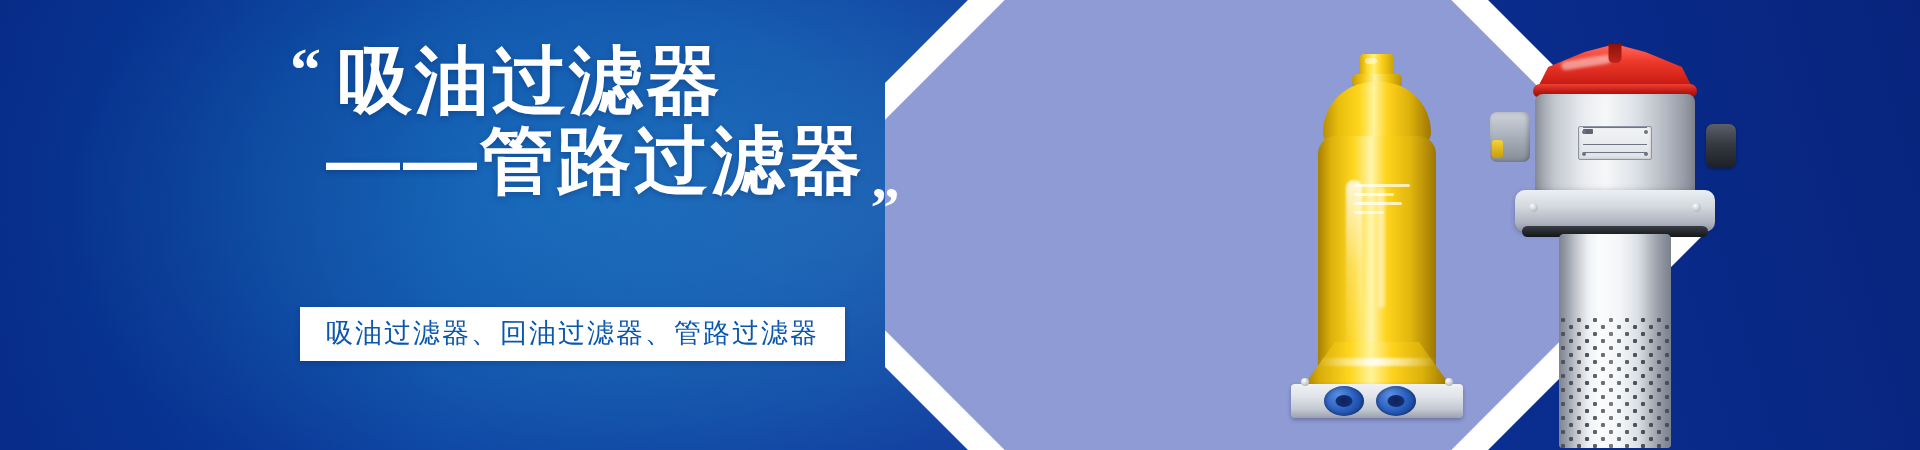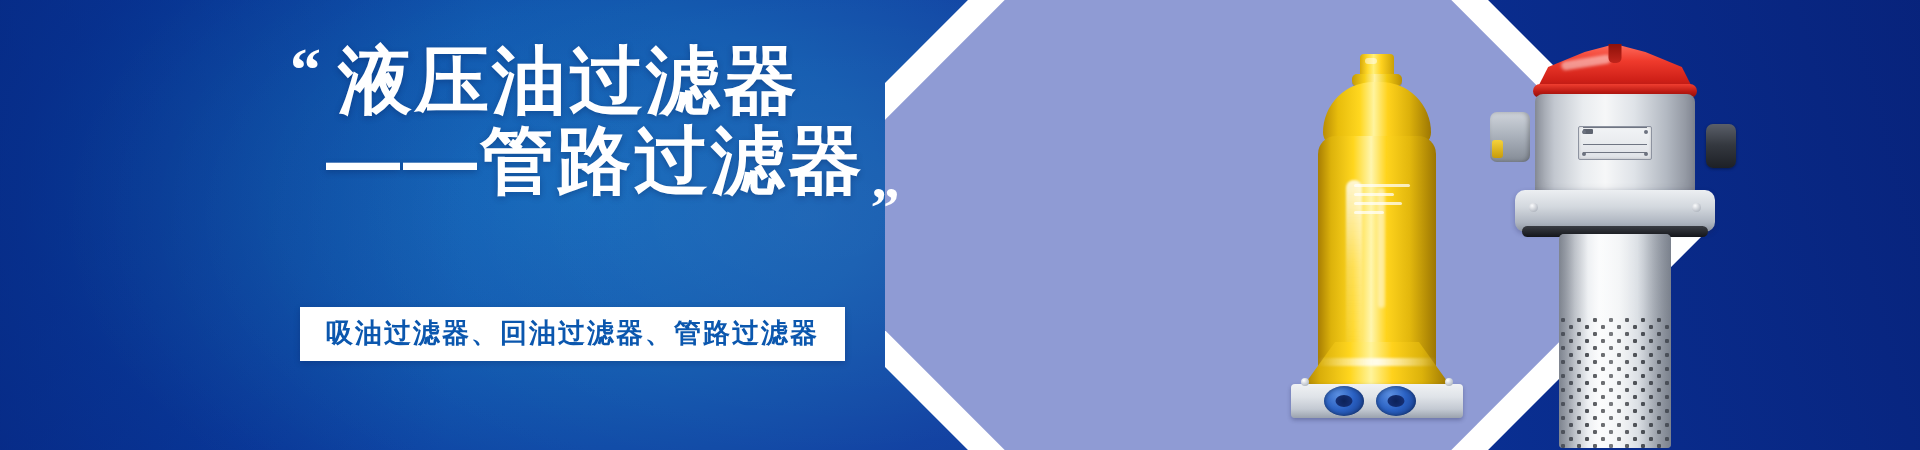--- a/index.html
+++ b/index.html
@@ -287,21 +287,21 @@
   }
   .subtitle-box{
     position:absolute;left:300px;top:307px;
     background:#ffffff;
     padding:11px 26px 12px 26px;
     display:inline-block;
     box-shadow:0 2px 6px rgba(0,15,60,.22);
   }
   .subtitle-text{
     margin:0;color:#0b57ae;
-    font-size:27px;line-height:1.15;font-weight:700;letter-spacing:2px;
+    font-size:27px;line-height:1.15;font-weight:400;letter-spacing:2px;
     white-space:nowrap;
   }
 </style>
 </head>
 <body>
 
 <div class="banner">
 
   <div class="bg-base"></div>
   <div class="bg-sheenL"></div>
@@ -365,21 +365,21 @@
       <div class="g-tube">
         <div class="g-mesh"></div>
         <div class="g-mesh-shade"></div>
       </div>
     </div>
 
   </div>
 
   <div class="headline">
     <span class="quote-open">“</span>
-    <h1 class="hl-line1">液压油过滤器</h1>
+    <h1 class="hl-line1">吸油过滤器</h1>
     <div class="hl-line2-row">
       <h1 class="hl-line2">——管路过滤器</h1>
       <span class="quote-close">„</span>
     </div>
   </div>
 
   <div class="subtitle-box">
     <p class="subtitle-text">吸油过滤器、回油过滤器、管路过滤器</p>
   </div>
 

